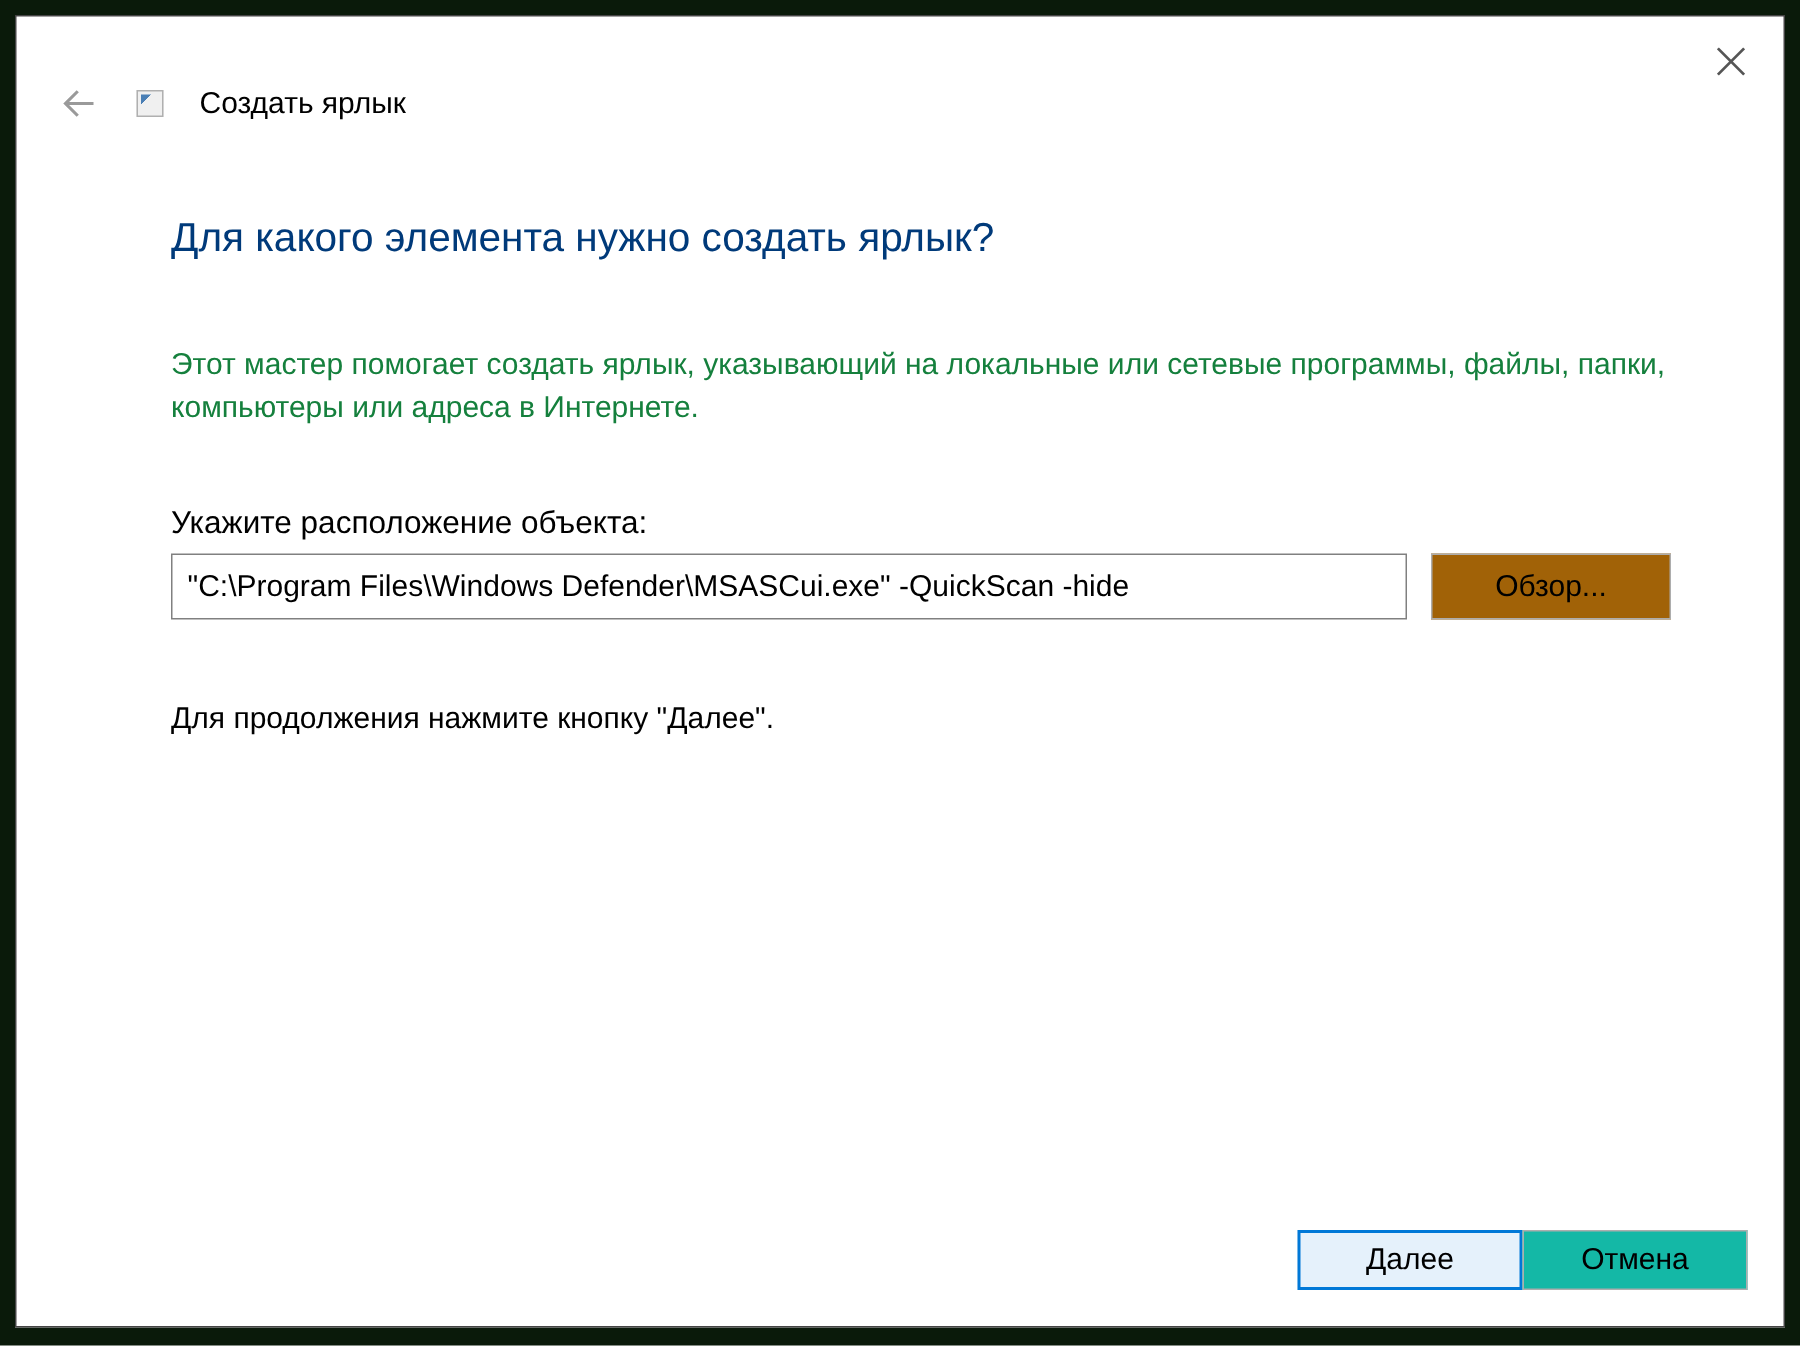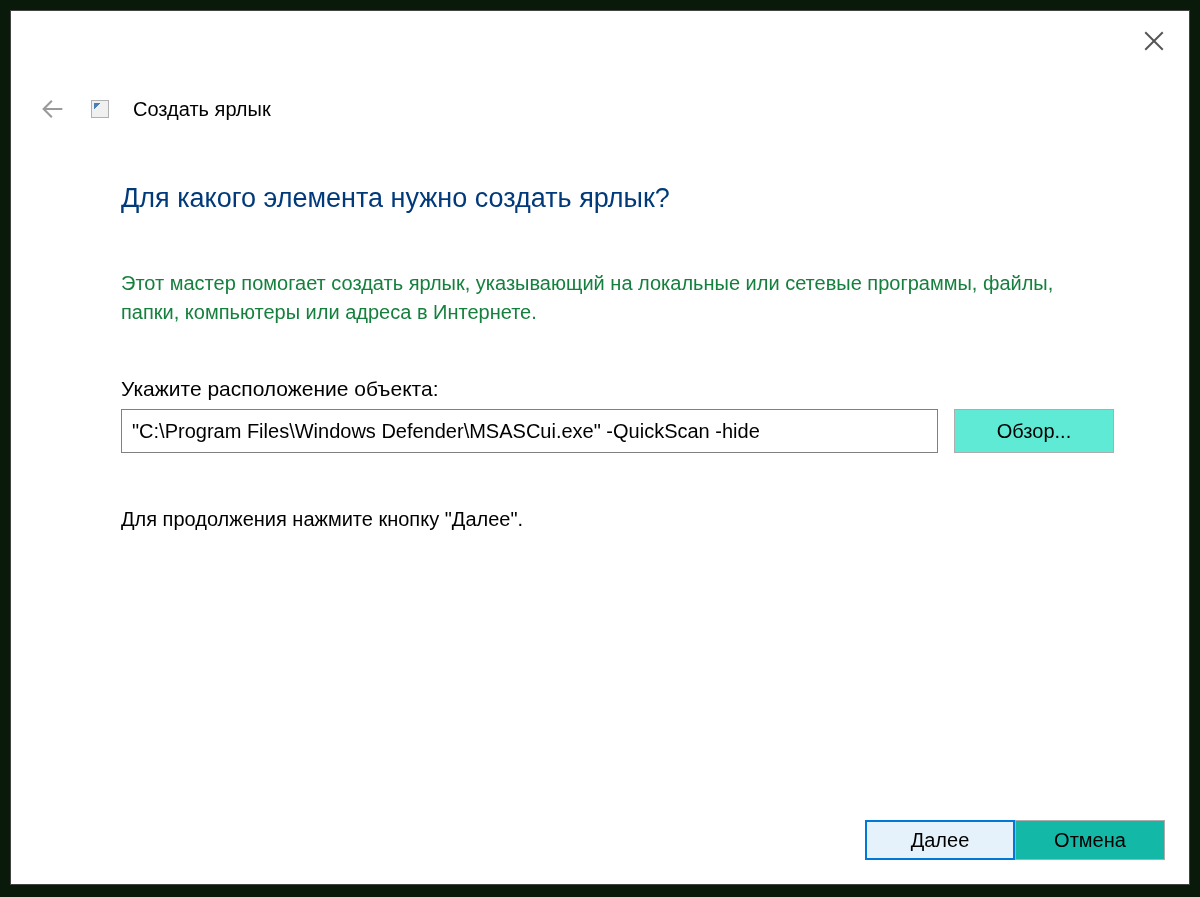--- a/index.html
+++ b/index.html
@@ -25,21 +25,21 @@
     right: 25px;
     width: 20px;
     height: 20px;
     cursor: pointer;
   }
   .close-icon svg { width: 100%; height: 100%; }
   .header {
     display: flex;
     align-items: center;
     gap: 24px;
-    padding: 84px 0 0 28px;
+    padding: 44px 0 0 28px;
   }
   .back-arrow {
     width: 28px;
     height: 28px;
     color: #9a9a9a;
     cursor: pointer;
   }
   .back-arrow svg { width: 100%; height: 100%; }
   .shortcut-icon {
     width: 18px;
@@ -54,21 +54,22 @@
     left: 2px; top: 2px;
     width: 8px; height: 8px;
     background: linear-gradient(135deg, #4a7fb5 40%, transparent 40%);
   }
   .title {
     font-size: 20px;
     color: #000;
     font-weight: 400;
   }
   .content {
-    padding: 60px 75px 0 110px;
+    padding: 60px 75px 0 75px;
+    margin-left: 28px;
   }
   .heading {
     font-size: 27px;
     color: #003a7a;
     font-weight: 400;
     margin-bottom: 55px;
   }
   .description {
     font-size: 20px;
     color: #15803d;
@@ -93,21 +94,21 @@
     font-family: inherit;
     border: 1px solid #808080;
     background: #fff;
     color: #000;
   }
   .browse-button {
     width: 160px;
     height: 44px;
     font-size: 20px;
     font-family: inherit;
-    background: #5eead4;
+    background: #a16207;
     border: 1px solid #adadad;
     cursor: pointer;
     color: #000;
   }
   .continue-text {
     font-size: 20px;
     color: #000;
   }
   .footer {
     position: absolute;

